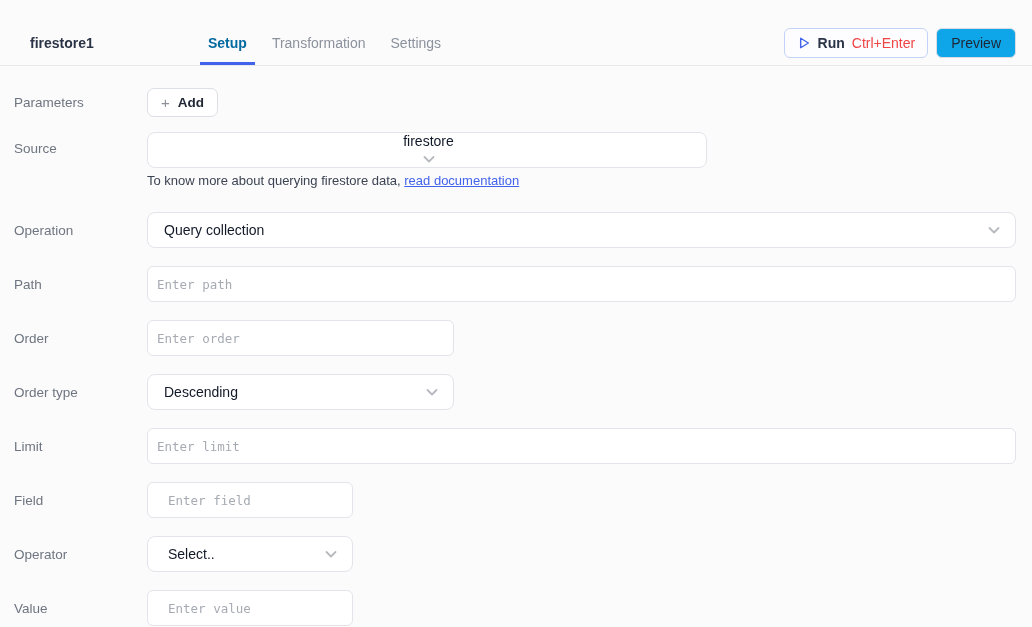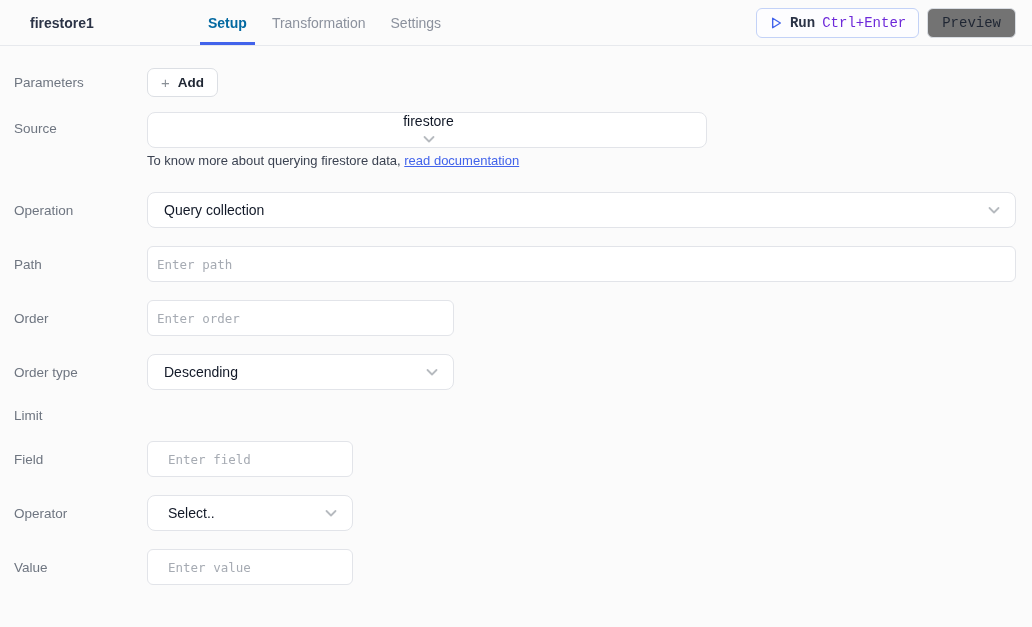--- a/index.html
+++ b/index.html
@@ -11,20 +11,21 @@
     overflow:hidden;
   }
 
   
   .header {
     height:46px;
     border-bottom:1px solid #e7e9ed;
     display:flex;
     align-items:stretch;
     background:#fbfbfb;
+    margin-top:20px;
   }
   .title {
     margin-left:30px;
     width:170px;
     display:flex;
     align-items:center;
     font-size:14px;
     font-weight:600;
     color:#2b3346;
   }
@@ -43,42 +44,41 @@
     color:#0369a1;
     font-weight:600;
     border-bottom-color:#4263eb;
   }
   .header-actions {
     margin-left:auto;
     margin-right:16px;
     display:flex;
     align-items:center;
     gap:8px;
-    font-family:Liberation Mono, monospace;
   }
   .run-btn {
     height:30px;
     padding:0 12px;
     background:#fdfdff;
     border:1px solid #c3d2f7;
     border-radius:6px;
     display:flex;
     align-items:center;
     gap:7px;
     font-family:inherit;
     font-size:14px;
     cursor:pointer;
   }
   .run-btn .play { display:flex; align-items:center; }
   .run-label { color:#2b3346; font-weight:600; }
-  .run-shortcut { color:#6d28d9; }
+  .run-shortcut { color:#ef4444; }
   .preview-btn {
     height:30px;
     padding:0 14px;
-    background:#737373;
+    background:#0ea5e9;
     border:1px solid #d9dde3;
     border-radius:6px;
     font-family:inherit;
     font-size:14px;
     font-weight:500;
     color:#1f2633;
     cursor:pointer;
   }
 
   
@@ -242,20 +242,21 @@
           <svg width="16" height="16" viewBox="0 0 16 16">
             <path d="M3.5 6 L8 10.5 L12.5 6" fill="none" stroke="#b6babf" stroke-width="1.8" stroke-linecap="round" stroke-linejoin="round"></path>
           </svg>
         </span>
       </div>
     </div>
   </div>
 
   <div class="row">
     <div class="label">Limit</div>
+    <input class="input w-full" placeholder="Enter limit" style="">
   </div>
 
   <div class="row">
     <div class="label">Field</div>
     <div>
       <input class="input w-small" placeholder="Enter field" style="">
     </div>
   </div>
 
   <div class="row">

